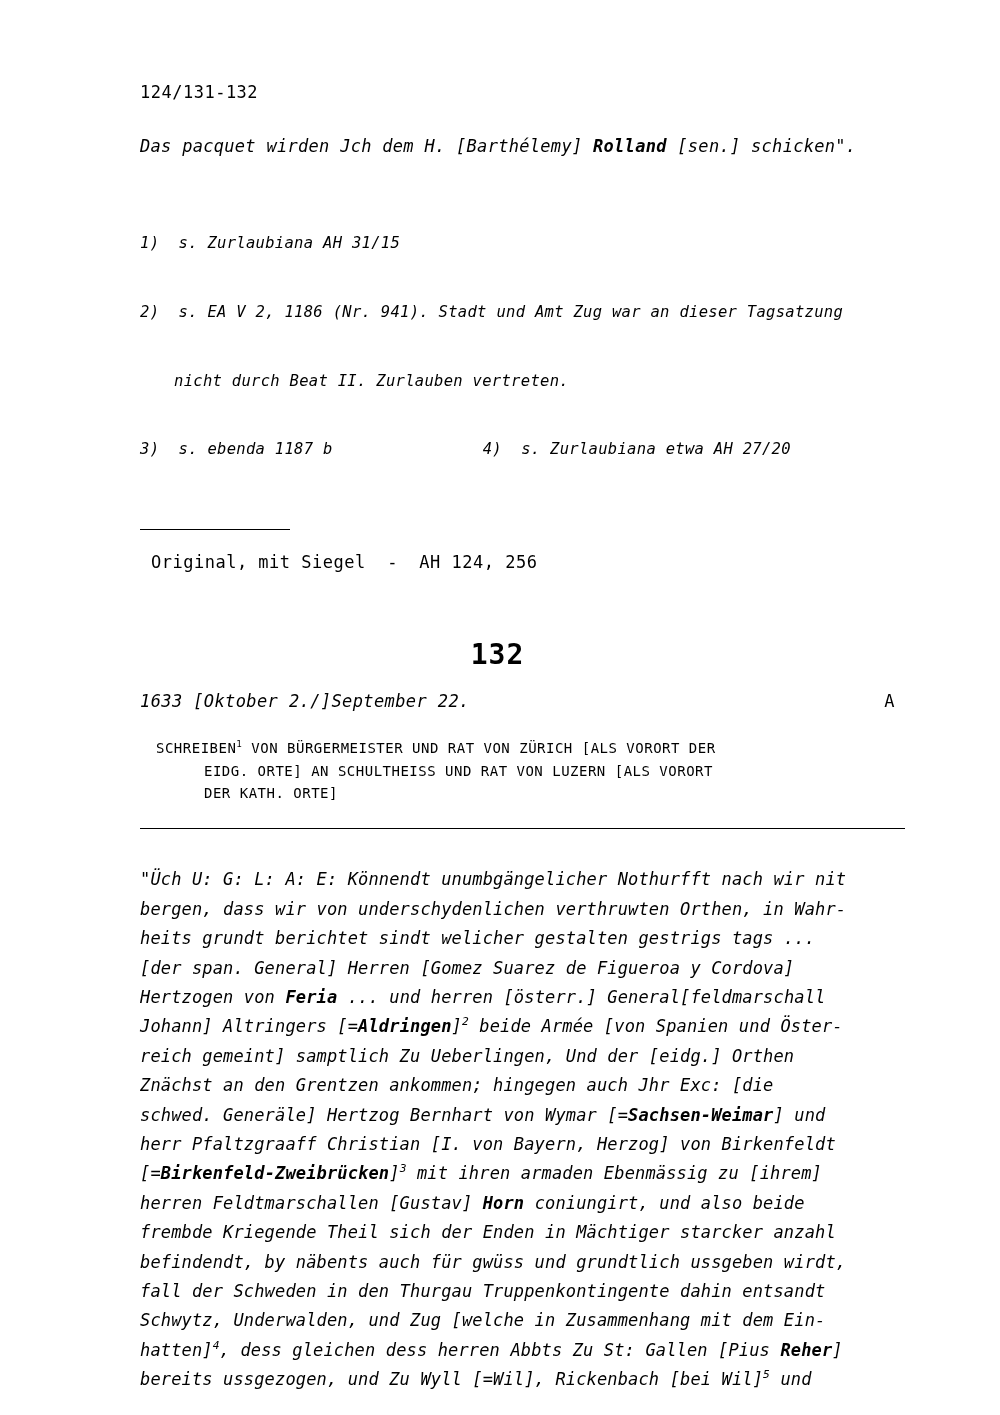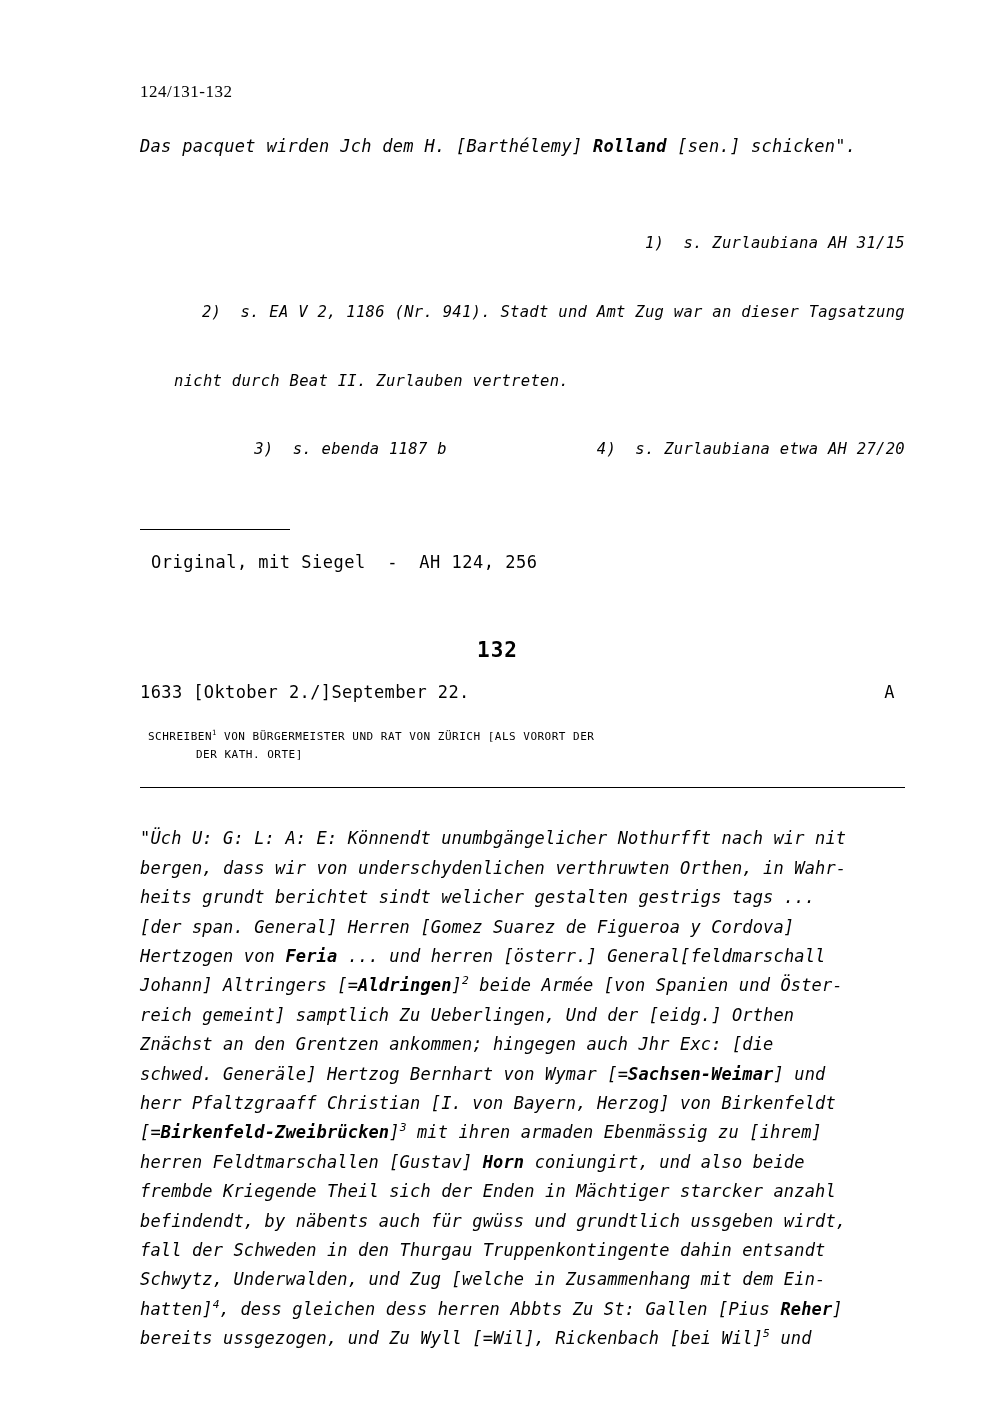--- a/index.html
+++ b/index.html
@@ -20,21 +20,20 @@
     width: 1000px;
     height: 1415px;
     box-sizing: border-box;
     padding: 82px 95px 0 140px;
   }
   .pagenum {
     font-size: 17px;
     letter-spacing: 0.5px;
     margin: 0 0 34px 0;
     white-space: pre;
-    font-family: Liberation Serif, serif;
   }
   .quote-line {
     font-size: 17px;
     font-style: italic;
     letter-spacing: 0.3px;
     margin: 0 0 30px 0;
     white-space: pre-wrap;
   }
   .quote-line b {
     font-style: italic;
@@ -44,21 +43,20 @@
   .footnotes {
     font-size: 15.5px;
     font-style: italic;
     line-height: 1.48;
     letter-spacing: 0.3px;
     margin: 0 0 18px 0;
     white-space: pre-wrap;
   }
   .fn-row {
     white-space: pre;
-    text-align: right;
   }
   .fn-indent {
     padding-left: 34px;
     white-space: pre;
   }
   .rule {
     border: none;
     border-top: 1px solid #000;
     width: 150px;
     margin: 22px 0 22px 0;
@@ -70,44 +68,45 @@
     margin: 24px 0 36px 0;
   }
   .original {
     font-size: 17px;
     letter-spacing: 0.5px;
     margin: 0 0 66px 11px;
     white-space: pre;
   }
   .doc-number {
     text-align: center;
-    font-size: 21px;
+    font-size: 28px;
     font-weight: bold;
     letter-spacing: 1px;
     margin: 0 0 20px 0;
     padding-right: 50px;
   }
   .date-row {
     display: flex;
     justify-content: space-between;
     font-size: 17px;
     letter-spacing: 0.4px;
     margin: 0 0 26px 0;
   }
   .date-row .date {
     white-space: pre;
+    font-style: italic;
   }
   .date-row .sigil {
     padding-right: 10px;
   }
   .heading {
-    font-size: 11px;
+    font-size: 14px;
     letter-spacing: 0.5px;
     line-height: 1.6;
-    margin: 8px;
+    margin: 16px;
     white-space: pre-wrap;
   }
   .heading .hang {
     display: block;
     padding-left: 48px;
   }
   sup {
     font-size: 0.66em;
     vertical-align: super;
     line-height: 0;
@@ -149,21 +148,21 @@
 
   <div class="original">Original, mit Siegel  -  AH 124, 256</div>
 
   <div class="doc-number">132</div>
 
   <div class="date-row">
     <span class="date">1633 [Oktober 2./]September 22.</span>
     <span class="sigil">A</span>
   </div>
 
-  <div class="heading"><span>SCHREIBEN</span><sup>1</sup><span> VON BÜRGERMEISTER UND RAT VON ZÜRICH [ALS VORORT DER</span><span class="hang">DER KATH. ORTE]</span></div>
+  <div class="heading"><span>SCHREIBEN</span><sup>1</sup><span> VON BÜRGERMEISTER UND RAT VON ZÜRICH [ALS VORORT DER</span><span class="hang">EIDG. ORTE] AN SCHULTHEISS UND RAT VON LUZERN [ALS VORORT</span><span class="hang">DER KATH. ORTE]</span></div>
 
   <hr class="rule-wide">
 
   <div class="body-text">
       <span class="ln"><span>"Üch U: G: L: A: E: Könnendt unumbgängelicher Nothurfft nach wir nit</span></span>
       <span class="ln"><span>bergen, dass wir von underschydenlichen verthruwten Orthen, in Wahr-</span></span>
       <span class="ln"><span>heits grundt berichtet sindt welicher gestalten gestrigs tags ...</span></span>
       <span class="ln"><span>[der span. General] Herren [Gomez Suarez de Figueroa y Cordova]</span></span>
       <span class="ln"><span>Hertzogen von </span><b>Feria</b><span> ... und herren [österr.] General[feldmarschall</span></span>
       <span class="ln"><span>Johann] Altringers [=</span><b>Aldringen</b><span>]</span><sup>2</sup><span> beide Armée [von Spanien und Öster-</span></span>

